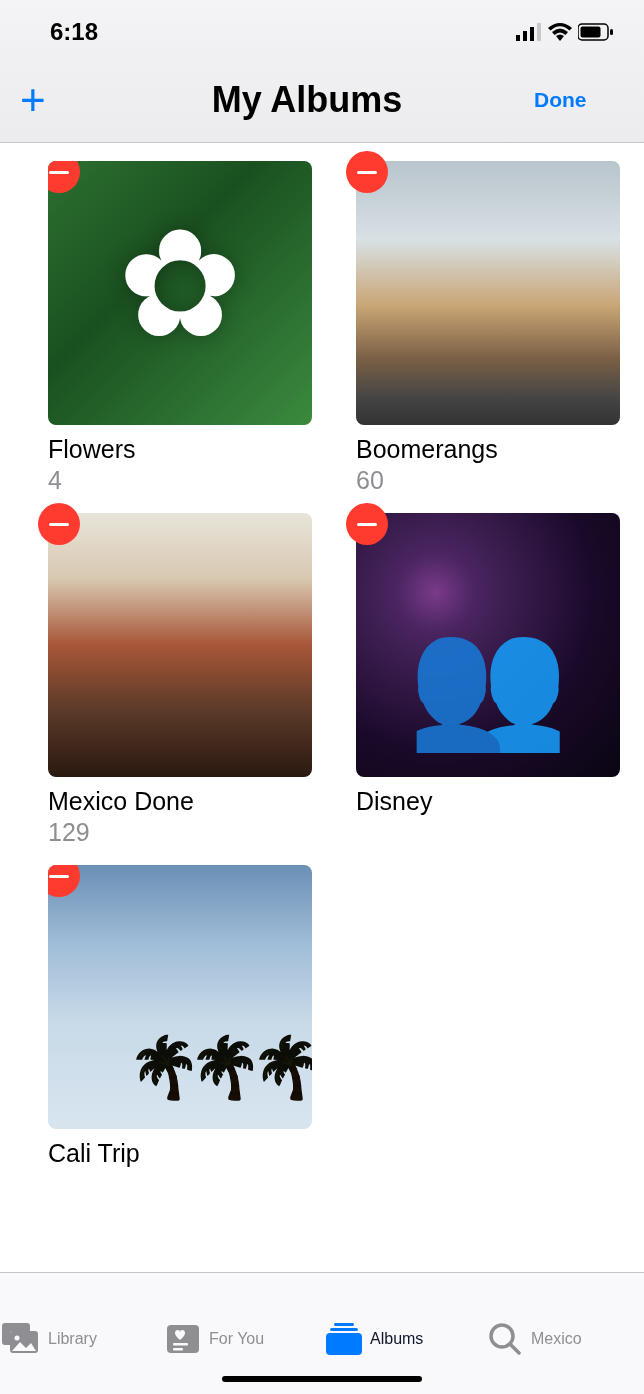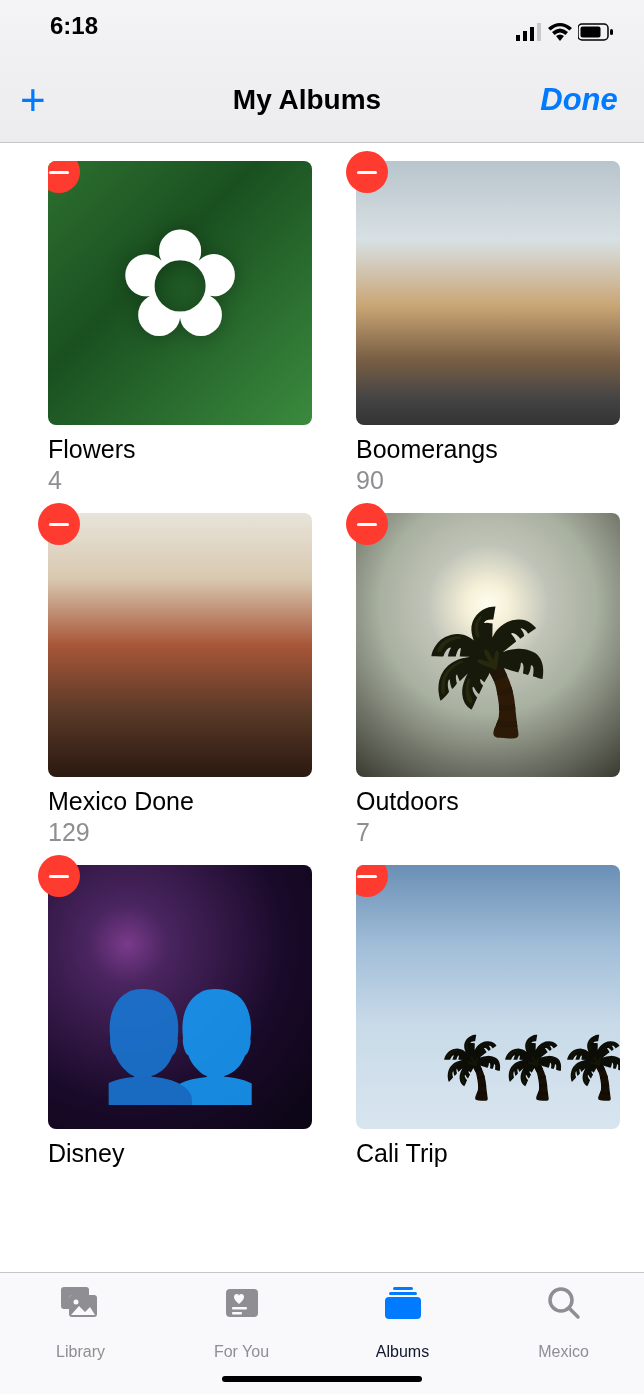--- a/index.html
+++ b/index.html
@@ -9,20 +9,21 @@
       font-family: -apple-system, BlinkMacSystemFont, "Helvetica Neue", sans-serif;
       background: #fff;
       position: relative;
       overflow: hidden;
     }
 
     
     .status-bar {
       display: flex;
       justify-content: space-between;
+      align-items: center;
       padding: 12px 30px 8px 50px;
       height: 60px;
       background: linear-gradient(180deg, #f4f4f6 0%, #f0f0f2 100%);
     }
     .status-time { font-size: 24px; font-weight: 600; }
     .status-right { display: flex; align-items: center; gap: 6px; }
 
     
     .nav-bar {
       display: flex;
@@ -34,34 +35,33 @@
     }
     .nav-left { width: 60px; }
     .nav-plus {
       color: #007aff;
       font-size: 44px;
       font-weight: 300;
       line-height: 1;
       cursor: pointer;
     }
     .nav-title {
-      font-size: 28px;
+      font-size: 36px;
       font-weight: 600;
       color: #000;
       flex: 1;
       text-align: center;
     }
     .nav-done {
       color: #007aff;
-      font-size: 31px;
+      font-size: 21px;
       font-weight: 600;
-      text-align: center;
+      text-align: left;
       width: 90px;
       cursor: pointer;
-      font-style: italic;
     }
 
     
     .albums-grid {
       display: grid;
       grid-template-columns: 1fr 1fr;
       gap: 18px 20px;
       padding: 18px 24px 0 24px;
       background: #fff;
     }
@@ -173,25 +173,25 @@
       left: 0;
       right: 0;
       height: 122px;
       display: flex;
       border-top: 1px solid #c5c5c7;
       background: #f9f9fb;
     }
     .tab-item {
       flex: 1;
       display: flex;
-      flex-direction: column;
+      flex-direction: row;
       align-items: center;
       justify-content: flex-start;
       padding-top: 10px;
-      gap: 20px;
+      gap: 4px;
       color: #8e8e93;
       cursor: pointer;
     }
     .tab-item.active { color: #0f172a; }
     .tab-icon { width: 44px; height: 40px; display: flex; align-items: center; justify-content: center; }
     .tab-label { font-size: 16px; }
 
     
     .home-indicator {
       position: absolute;
@@ -245,38 +245,31 @@
     </div>
     <div class="album-name">Flowers</div>
     <div class="album-count">4</div>
   </div>
 
   <div class="album-item">
     <div class="album-thumb thumb-boomerangs">
       <div class="delete-badge"></div>
     </div>
     <div class="album-name">Boomerangs</div>
-    <div class="album-count">90</div>
+    <div class="album-count">60</div>
   </div>
 
   <div class="album-item">
     <div class="album-thumb thumb-mexico">
       <div class="delete-badge"></div>
     </div>
     <div class="album-name">Mexico Done</div>
     <div class="album-count">129</div>
   </div>
 
-  <div class="album-item">
-    <div class="album-thumb thumb-outdoors">
-      <div class="delete-badge"></div>
-    </div>
-    <div class="album-name">Outdoors</div>
-    <div class="album-count">7</div>
-  </div>
 
   <div class="album-item">
     <div class="album-thumb thumb-disney">
       <div class="delete-badge"></div>
     </div>
     <div class="album-name">Disney</div>
     <div class="album-count"></div>
   </div>
 
   <div class="album-item">

